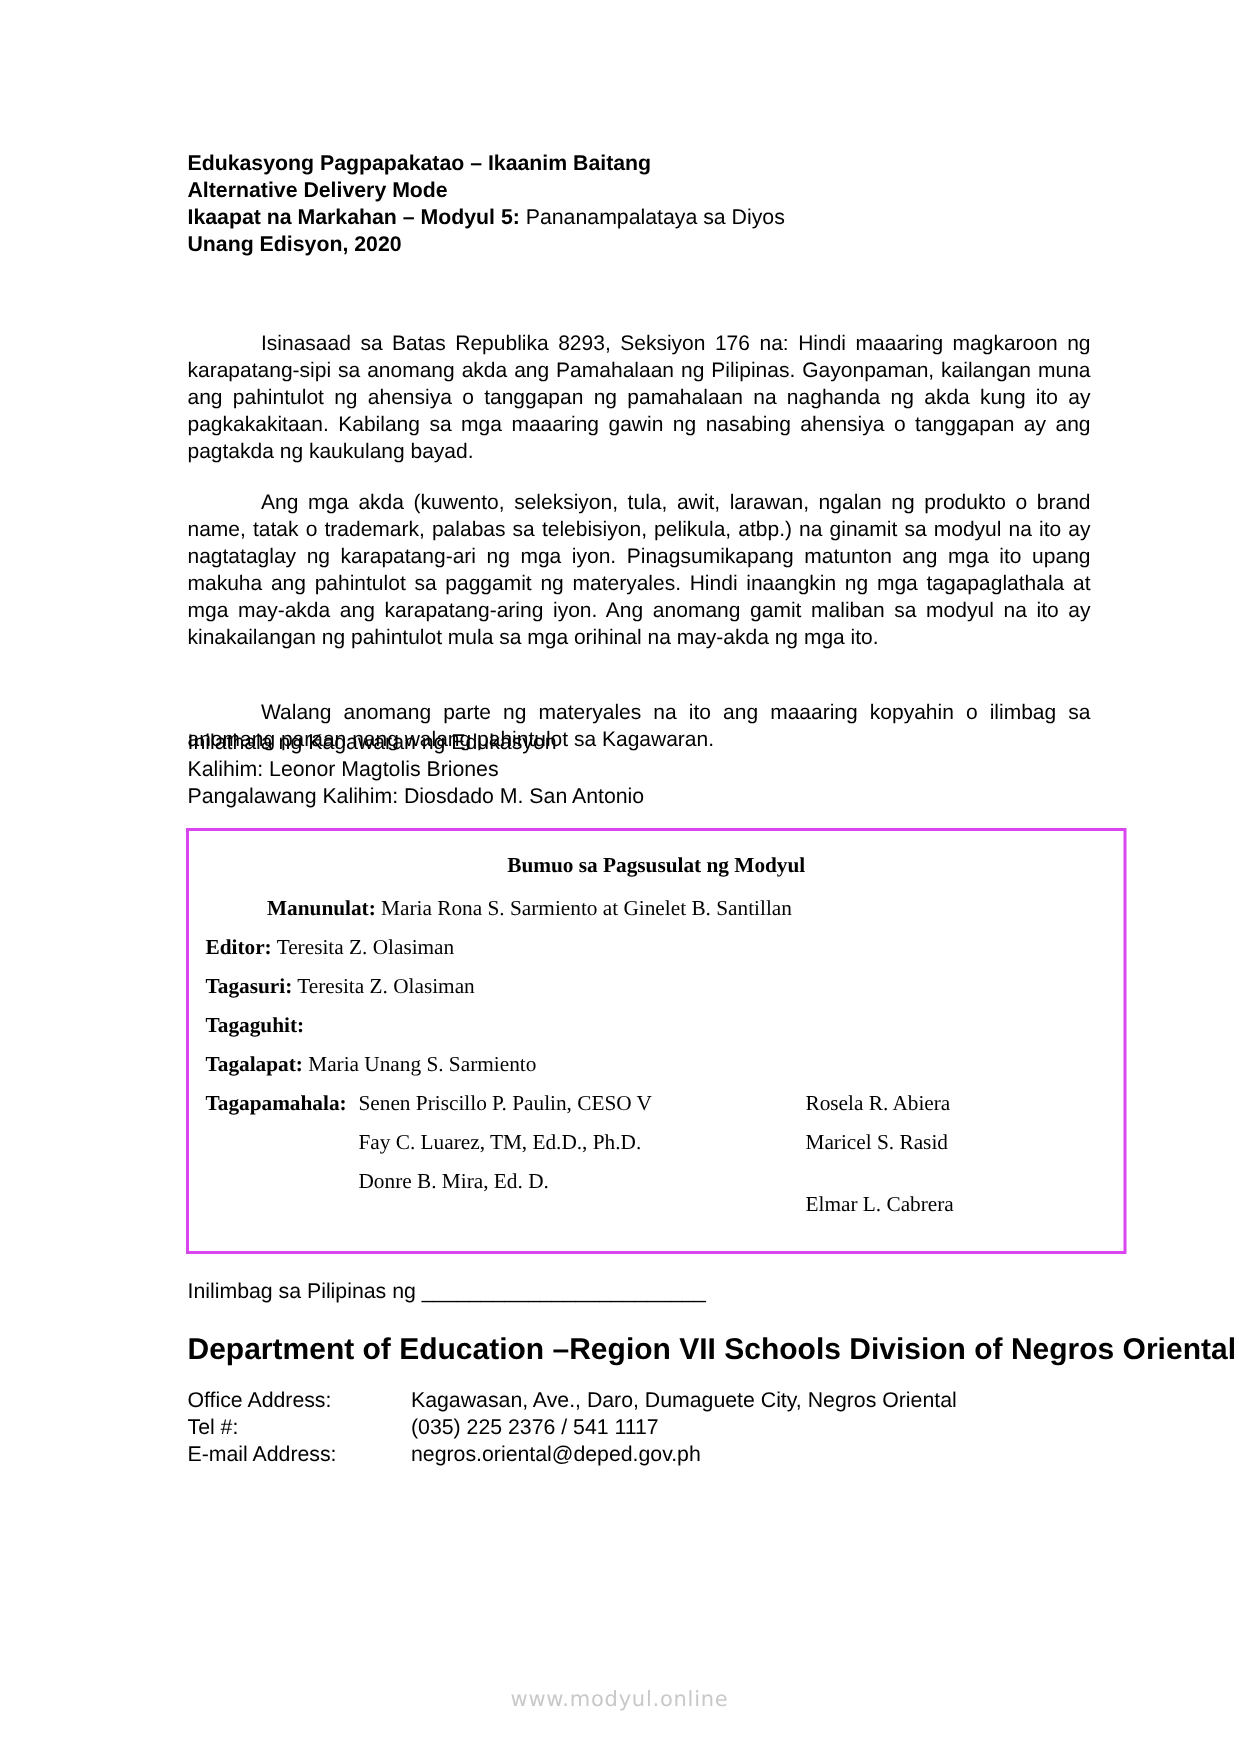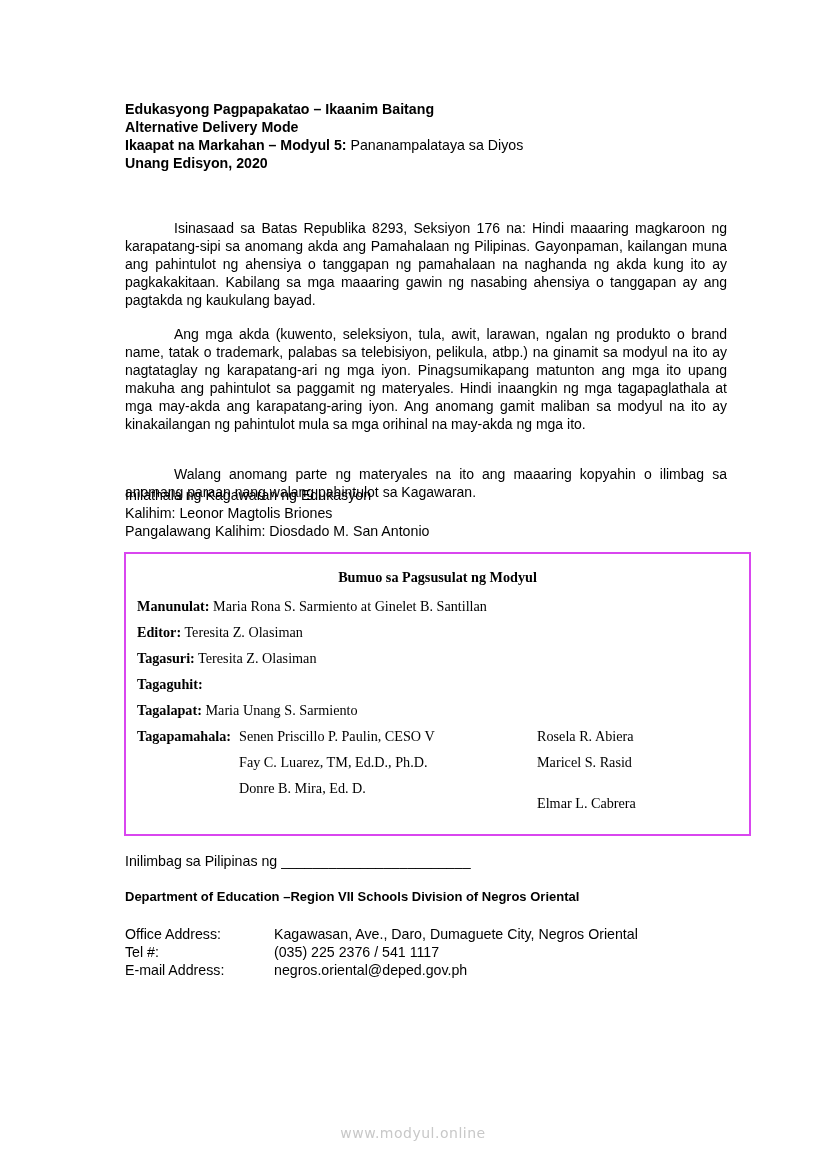--- a/index.html
+++ b/index.html
@@ -22,21 +22,21 @@
     .box { position: absolute; left: 124px; top: 552px; width: 623px; height: 280px;
            border: 2px solid #d946ef; font-family: Liberation Serif, serif; }
     .box-title { position: absolute; left: 0; right: 0; top: 15px; text-align: center;
                  font-weight: bold; font-size: 14.2px; }
     .row { position: absolute; left: 11px; font-size: 14.2px; white-space: nowrap; }
     .col2 { position: absolute; left: 113px; font-size: 14.2px; white-space: nowrap; }
     .col3 { position: absolute; left: 411px; font-size: 14.2px; white-space: nowrap; }
 
     .printed { position: absolute; left: 125px; top: 853px; font-size: 14.2px;
                font-weight: normal; white-space: nowrap; }
-    .deped { position: absolute; left: 125px; top: 889px; font-size: 13px;
+    .deped { position: absolute; left: 125px; top: 889px; font-size: 20px;
              font-weight: bold; white-space: nowrap; }
     .contact { position: absolute; left: 125px; top: 925px; font-size: 14.2px; line-height: 18px; }
     .contact .crow { position: relative; height: 18px; white-space: nowrap; }
     .contact .lbl { position: absolute; left: 0; }
     .contact .val { position: absolute; left: 149px; }
 
     .watermark { position: absolute; left: 0; right: 0; top: 1125px; text-align: center;
                  font-family: "DejaVu Sans", sans-serif; font-size: 14px; color: #c8c8c8;
                  letter-spacing: 0.5px; }
   </style>
@@ -60,21 +60,21 @@
 
   <div class="pub">
     <div>Inilathala ng Kagawaran ng Edukasyon</div>
     <div>Kalihim: Leonor Magtolis Briones</div>
     <div>Pangalawang Kalihim: Diosdado M. San Antonio</div>
   </div>
 
   <div class="box">
     <div class="box-title">Bumuo sa Pagsusulat ng Modyul</div>
 
-    <div class="row" style="top:44px;"><span class="b">Manunulat:</span><span> Maria Rona S. Sarmiento at   Ginelet B. Santillan</span></div>
+    <div class="row" style="top:44px;margin-left:41px;"><span class="b">Manunulat:</span><span> Maria Rona S. Sarmiento at   Ginelet B. Santillan</span></div>
 
     <div class="row" style="top:70px;"><span class="b">Editor:</span><span> Teresita Z. Olasiman</span></div>
 
     <div class="row" style="top:96px;"><span class="b">Tagasuri:</span><span> Teresita Z. Olasiman</span></div>
 
     <div class="row" style="top:122px;"><span class="b">Tagaguhit:</span><span></span></div>
 
     <div class="row" style="top:148px;"><span class="b">Tagalapat:</span><span> Maria Unang S. Sarmiento</span></div>
 
     <div class="row" style="top:174px;"><span class="b">Tagapamahala:</span></div>

